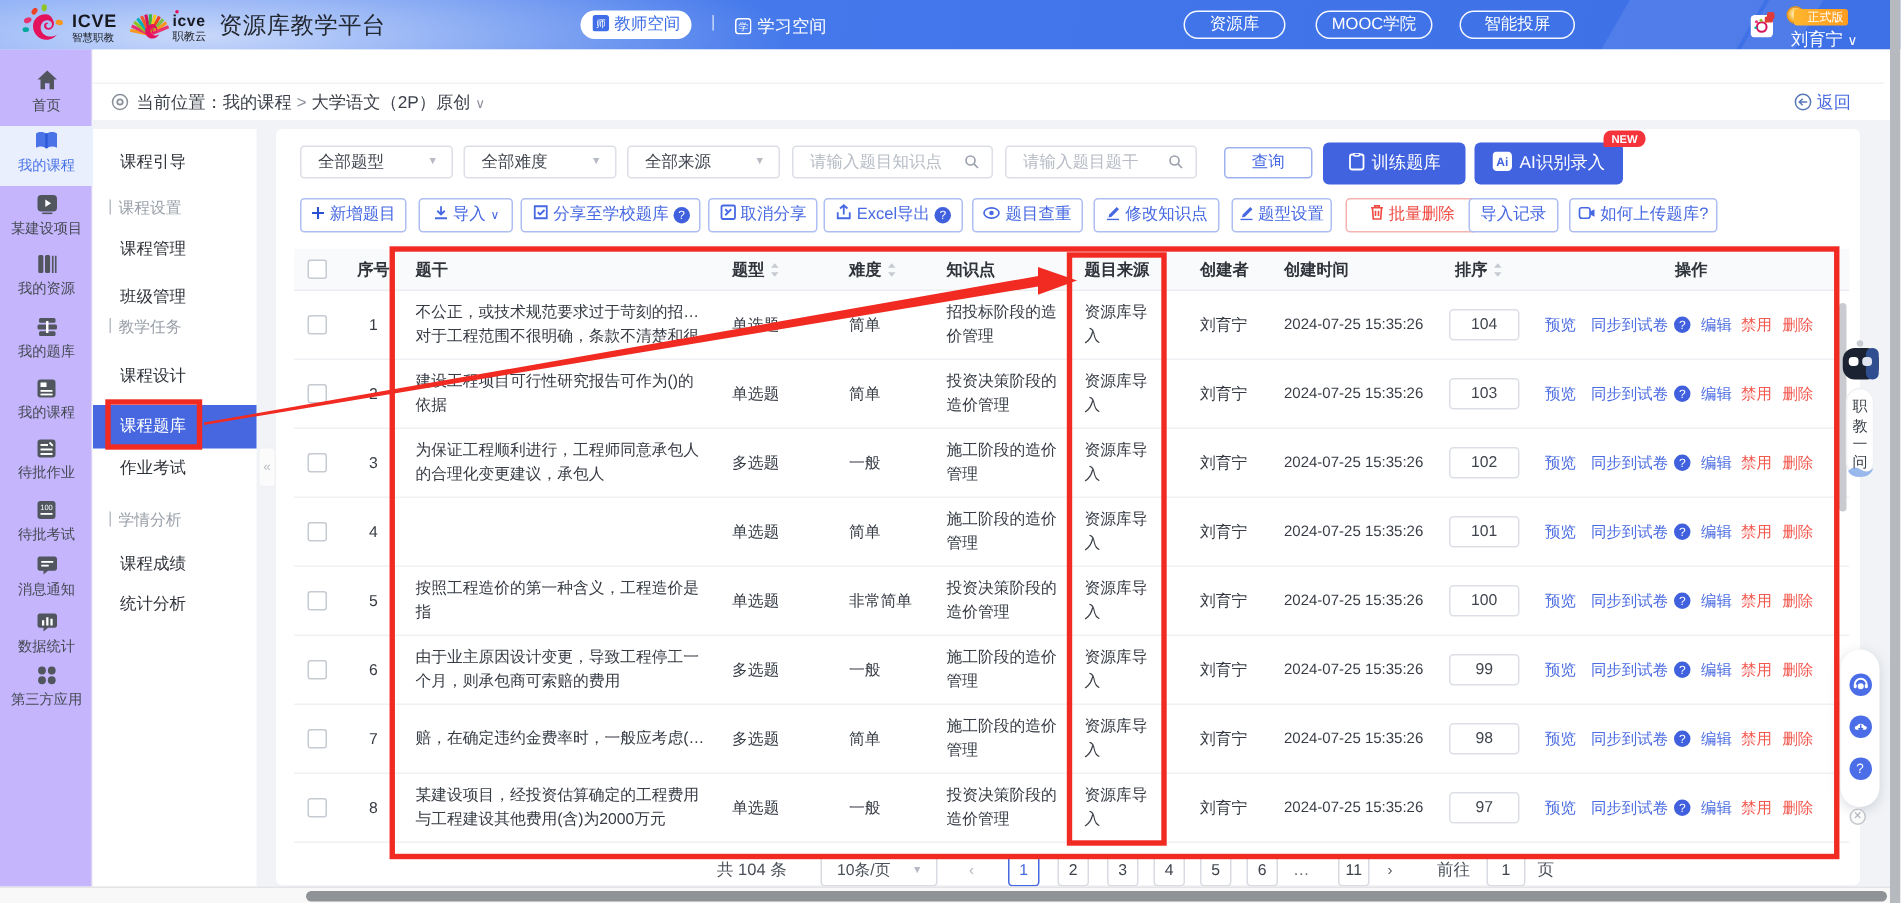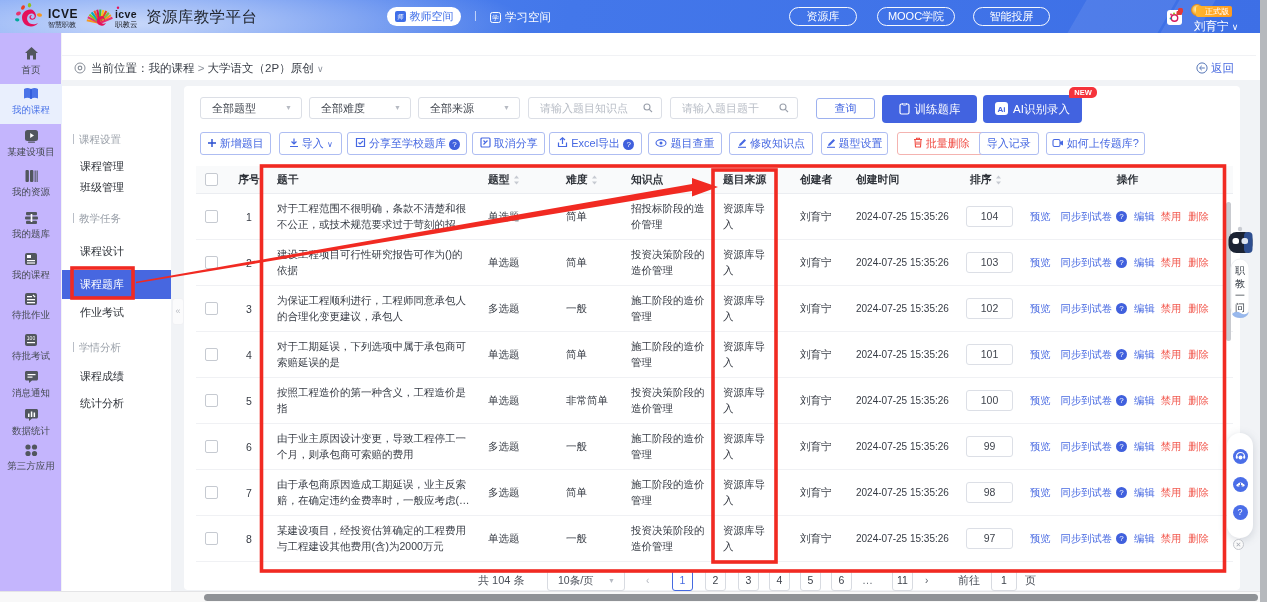--- a/index.html
+++ b/index.html
@@ -231,23 +231,24 @@
       <svg width="14" height="14" viewBox="0 0 14 14" style="">
         <circle cx="4" cy="4" r="2.6" fill="#51565e"></circle>
         <circle cx="10.5" cy="4" r="2.6" fill="#51565e"></circle>
         <circle cx="4" cy="10.5" r="2.6" fill="#51565e"></circle>
         <circle cx="10.5" cy="10.5" r="2.6" fill="#51565e"></circle>
       </svg>
       <div>第三方应用</div>
     </div>
 </div>
 <div class="abs" id="menu">
+<div class="mitem" style="top:7.5px">课程引导</div>
 <div class="msec" style="top:40px"><b></b>课程设置</div>
 <div class="mitem" style="top:65.5px">课程管理</div>
-<div class="mitem" style="top:87px">班级管理</div>
+<div class="mitem" style="top:98px">班级管理</div>
 <div class="msec" style="top:119px"><b></b>教学任务</div>
 <div class="mitem" style="top:150.5px">课程设计</div>
 <div class="mitem sel" style="top:183.5px">课程题库</div>
 <div class="mitem" style="top:211.5px">作业考试</div>
 <div class="msec" style="top:248px"><b></b>学情分析</div>
 <div class="mitem" style="top:275.5px">课程成绩</div>
 <div class="mitem" style="top:302.5px">统计分析</div>
 </div>
 <div class="abs" id="collapse">«</div>
 <div class="abs" id="card">
@@ -352,22 +353,22 @@
           <div class="hc" style="justify-content:center">操作</div>
         </div>
 </div>
 <div class="trow" style="top:28.0px;height:46.0px">
 <span class="cb"></span>
 <div class="c" style="left:36px;width:34px">
           <div class="one" style="justify-content:center">1</div>
         </div>
 <div class="c" style="left:66px;width:216px;padding-left:15px">
           <div class="cellv">
+            <span>不公正，或技术规范要求过于苛刻的招…</span>
             <span>对于工程范围不很明确，条款不清楚和很</span>
-            <span>不公正，或技术规范要求过于苛刻的招…</span>
           </div>
         </div>
 <div class="c" style="left:282px;width:78px;padding-left:10px">
           <div class="one">单选题</div>
         </div>
 <div class="c" style="left:360px;width:68px;padding-left:10px">
           <div class="one">简单</div>
         </div>
 <div class="c" style="left:428px;width:89px;padding-left:7px">
           <div class="cellv">
@@ -506,26 +507,20 @@
             <span style="width:7px"></span>
             <span class="rlnk">删除</span>
           </div>
         </div>
 </div>
 <div class="trow" style="top:166.0px;height:46.0px">
 <span class="cb"></span>
 <div class="c" style="left:36px;width:34px">
           <div class="one" style="justify-content:center">4</div>
         </div>
-<div class="c" style="left:66px;width:216px;padding-left:15px">
-          <div class="cellv">
-            <span>对于工期延误，下列选项中属于承包商可</span>
-            <span>索赔延误的是</span>
-          </div>
-        </div>
 <div class="c" style="left:282px;width:78px;padding-left:10px">
           <div class="one">单选题</div>
         </div>
 <div class="c" style="left:360px;width:68px;padding-left:10px">
           <div class="one">简单</div>
         </div>
 <div class="c" style="left:428px;width:89px;padding-left:7px">
           <div class="cellv">
             <span>施工阶段的造价</span>
             <span>管理</span>
@@ -664,21 +659,20 @@
           </div>
         </div>
 </div>
 <div class="trow" style="top:304.0px;height:46.0px">
 <span class="cb"></span>
 <div class="c" style="left:36px;width:34px">
           <div class="one" style="justify-content:center">7</div>
         </div>
 <div class="c" style="left:66px;width:216px;padding-left:15px">
           <div class="cellv">
-            <span>由于承包商原因造成工期延误，业主反索</span>
             <span>赔，在确定违约金费率时，一般应考虑(…</span>
           </div>
         </div>
 <div class="c" style="left:282px;width:78px;padding-left:10px">
           <div class="one">多选题</div>
         </div>
 <div class="c" style="left:360px;width:68px;padding-left:10px">
           <div class="one">简单</div>
         </div>
 <div class="c" style="left:428px;width:89px;padding-left:7px">

